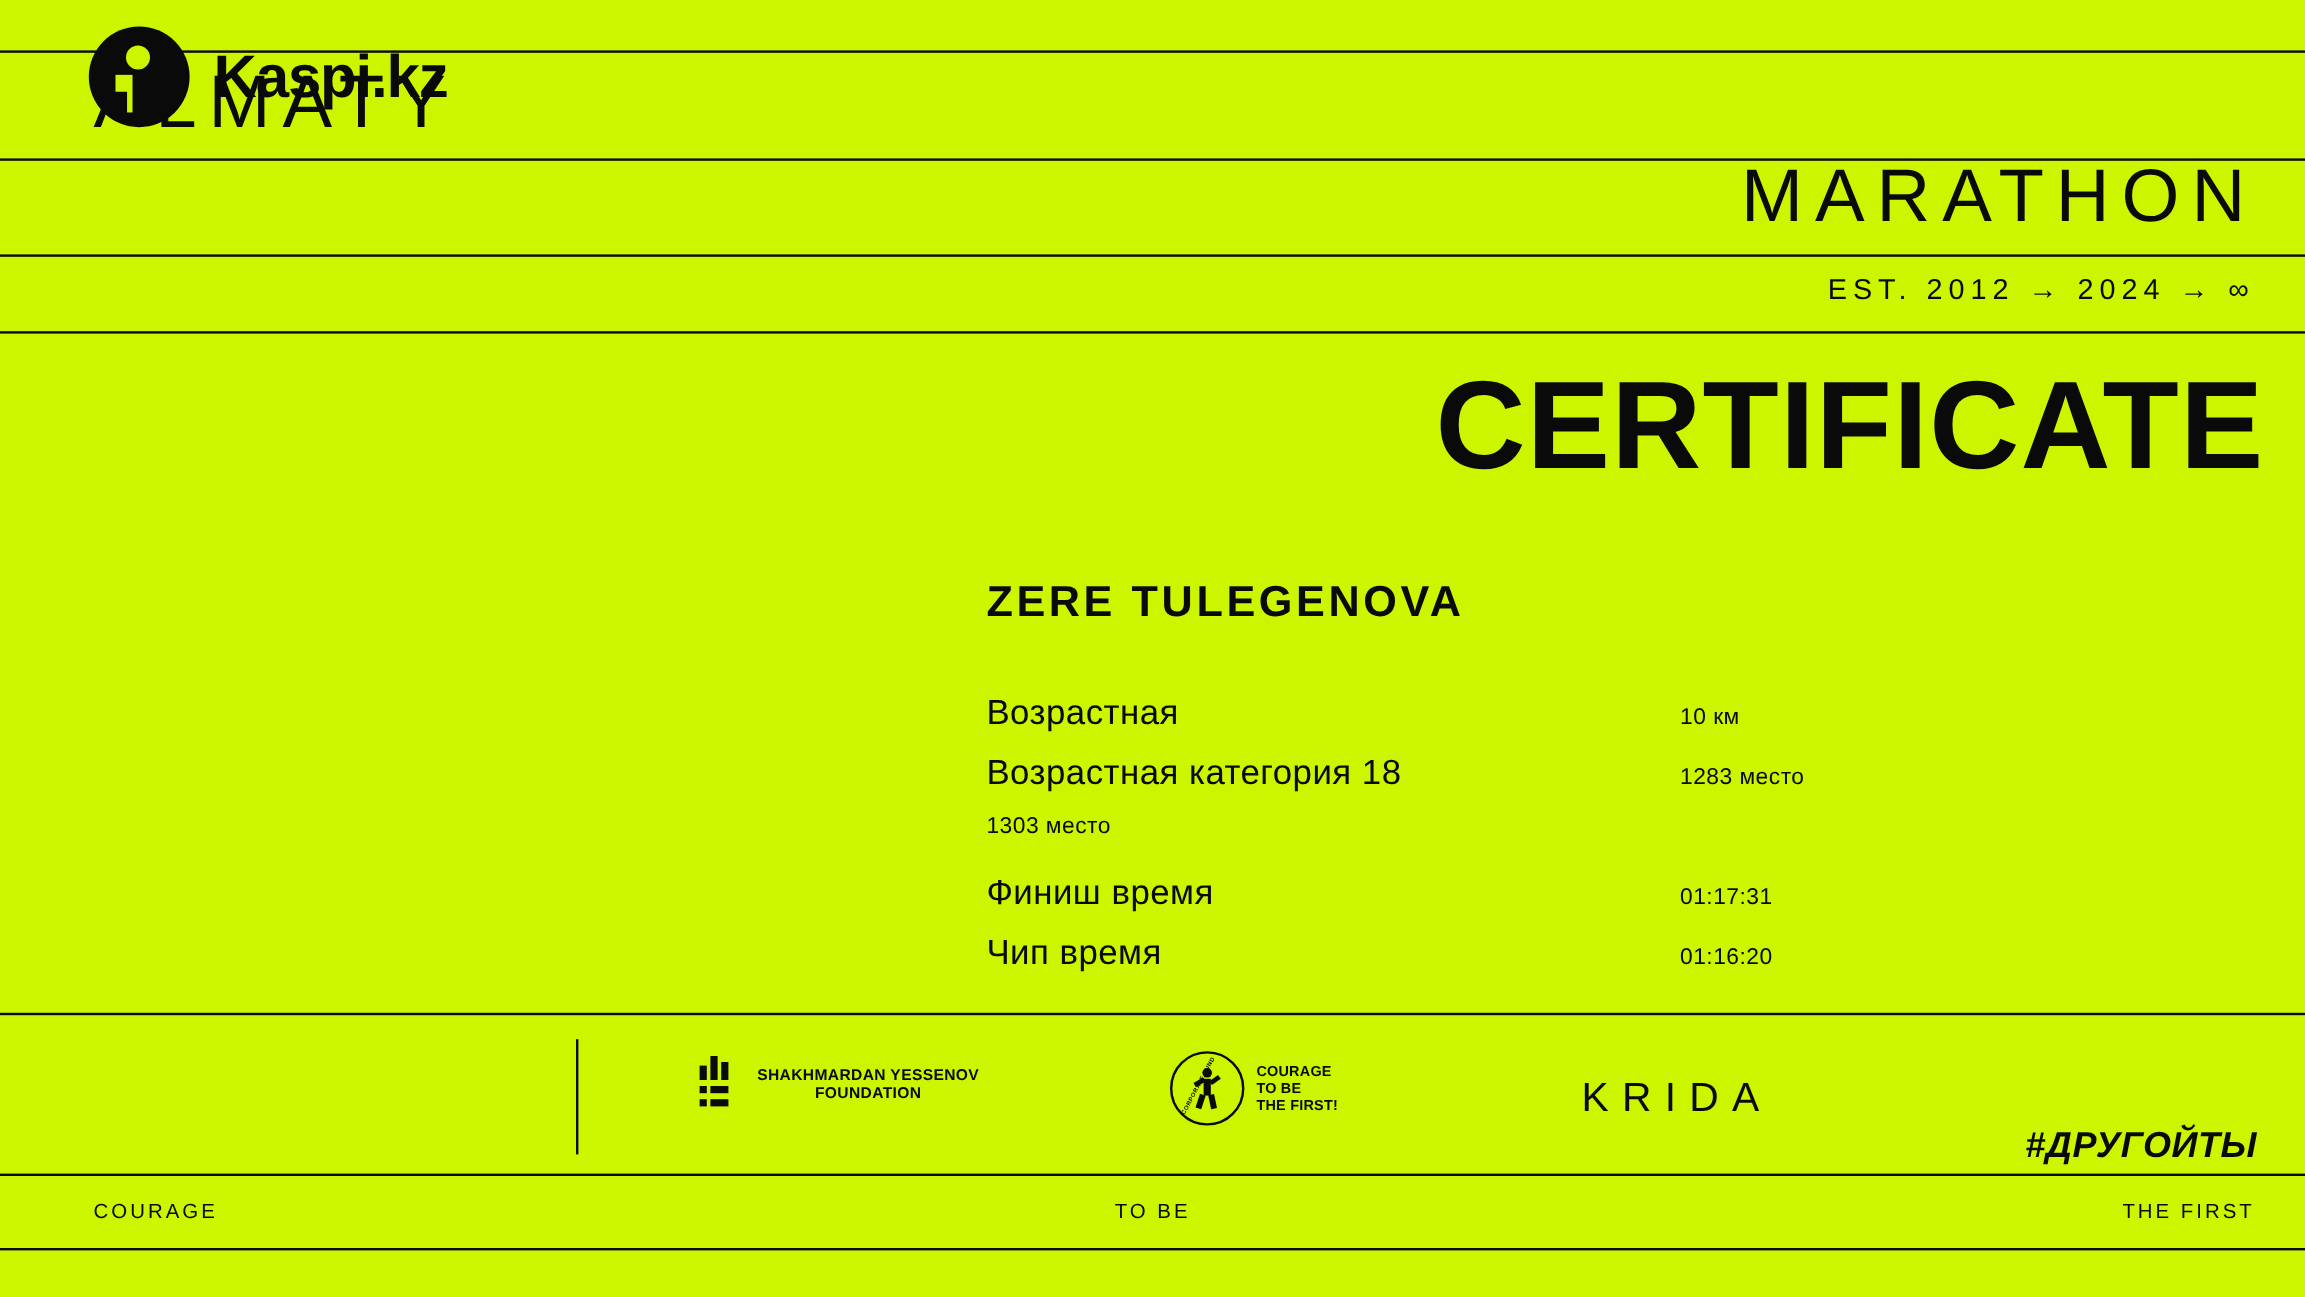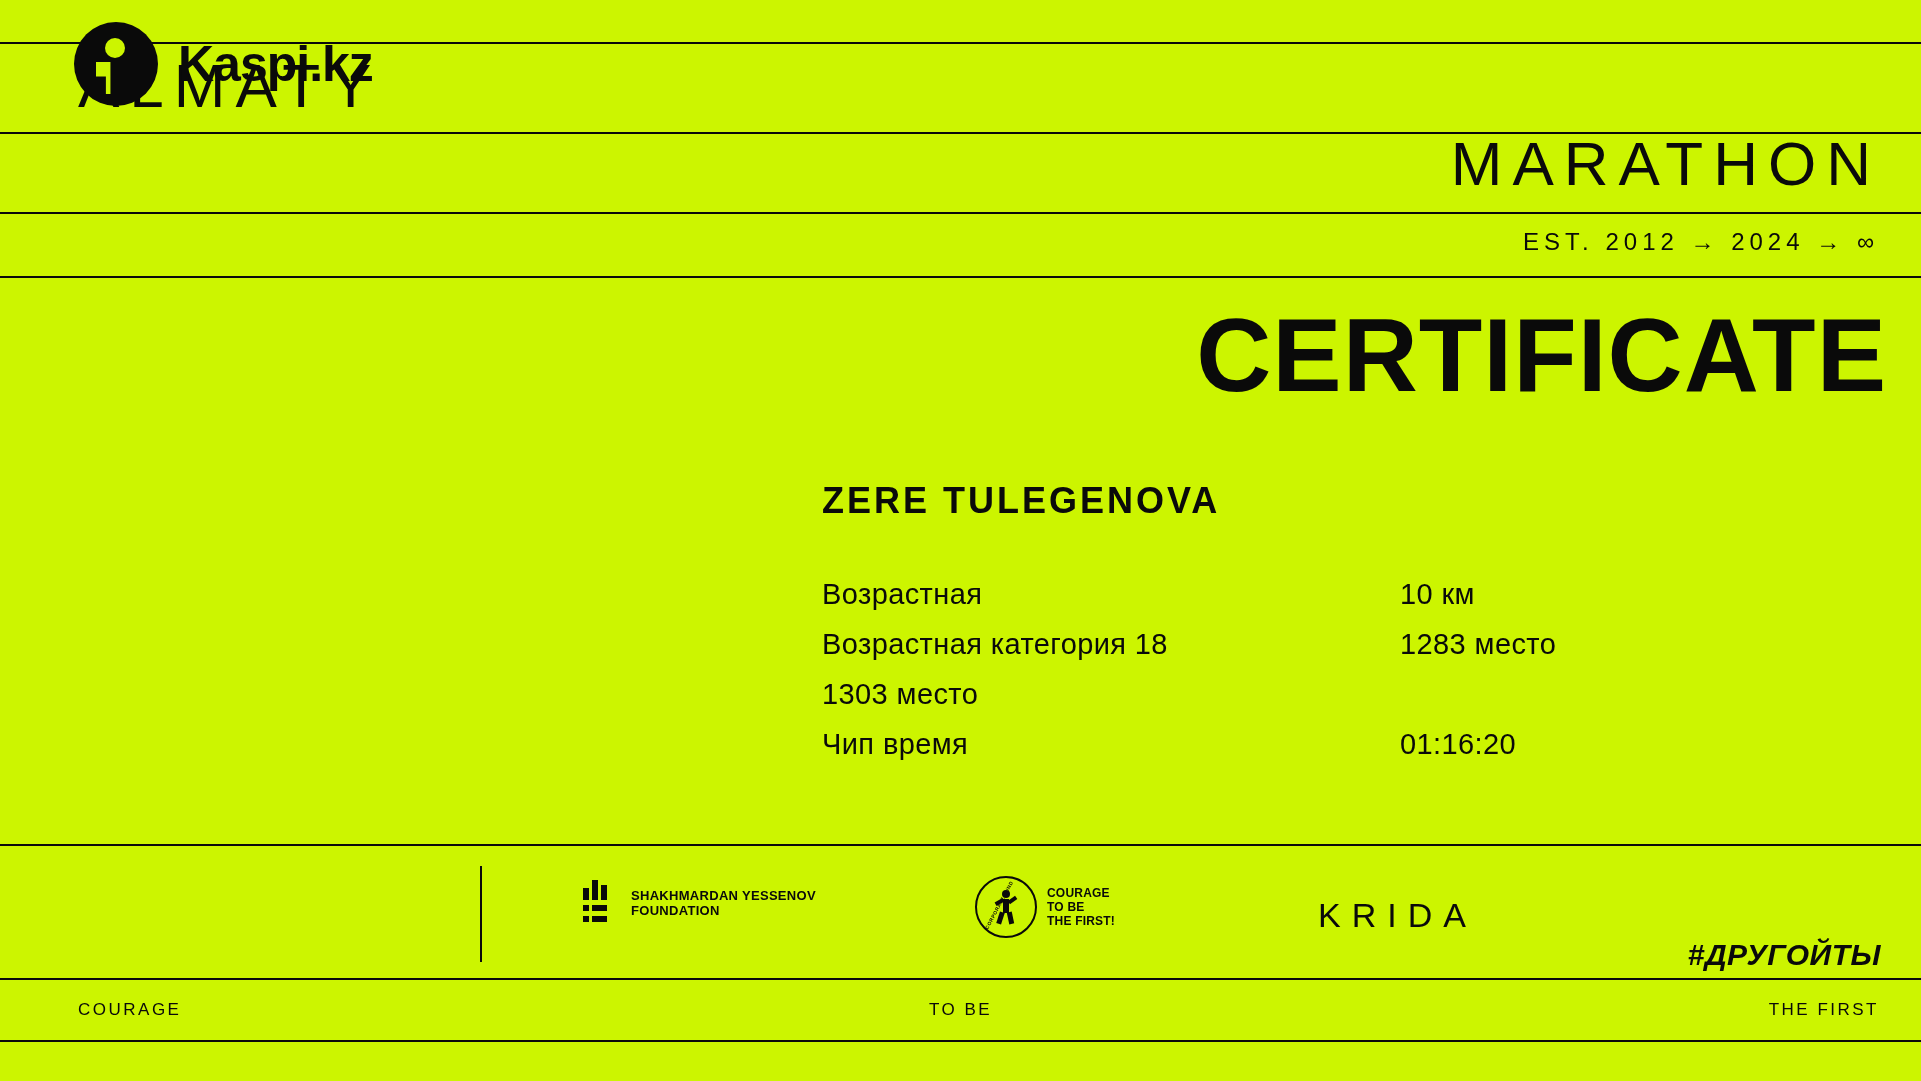--- a/index.html
+++ b/index.html
@@ -105,21 +105,21 @@
     align-items: baseline;
     height: 50px;
   }
   .result-label {
     width: 578px;
     font-size: 29px;
     letter-spacing: 0.4px;
     white-space: nowrap;
   }
   .result-value {
-    font-size: 29px;
+    font-size: 19px;
     letter-spacing: 0.4px;
     white-space: nowrap;
     text-align: right;
   }
   .kaspi {
     position: absolute;
     left: 74px;
     top: 22px;
     display: flex;
     align-items: center;
@@ -167,20 +167,21 @@
     border-left: 2px solid #0a0a0a;
   }
 
   .yessenov {
     position: absolute;
     left: 583px;
     top: 880px;
     display: flex;
     align-items: center;
     gap: 14px;
+    text-align: center;
   }
   .yessenov-mark {
     width: 34px;
     height: 46px;
     position: relative;
   }
   .ym-bar {
     position: absolute;
     background: #0a0a0a;
   }
@@ -318,20 +319,24 @@
     <div class="result-row">
       <div class="result-label">Возрастная</div>
       <div class="result-value">10 км</div>
     </div>
     <div class="result-row">
       <div class="result-label">Возрастная категория 18</div>
       <div class="result-value">1283 место</div>
     </div>
     <div class="result-row">
       <div class="result-value">1303 место</div>
+    </div>
+    <div class="result-row">
+      <div class="result-label">Финиш время</div>
+      <div class="result-value">01:17:31</div>
     </div>
     <div class="result-row">
       <div class="result-label">Чип время</div>
       <div class="result-value">01:16:20</div>
     </div>
   </div>
 
   <div class="kaspi">
     <div class="kaspi-mark"></div>
     <div class="kaspi-word">Kaspi.kz</div>

